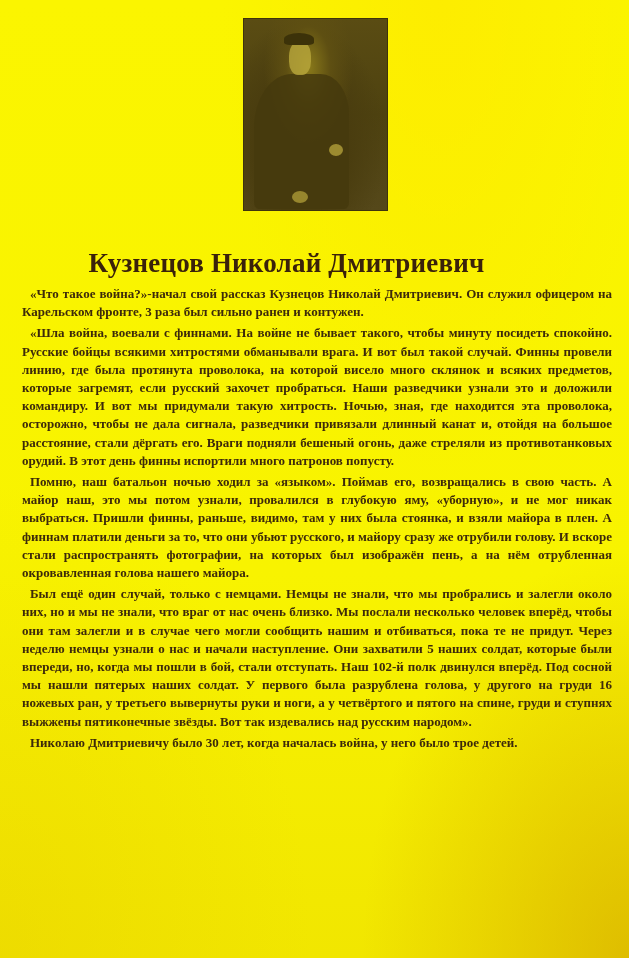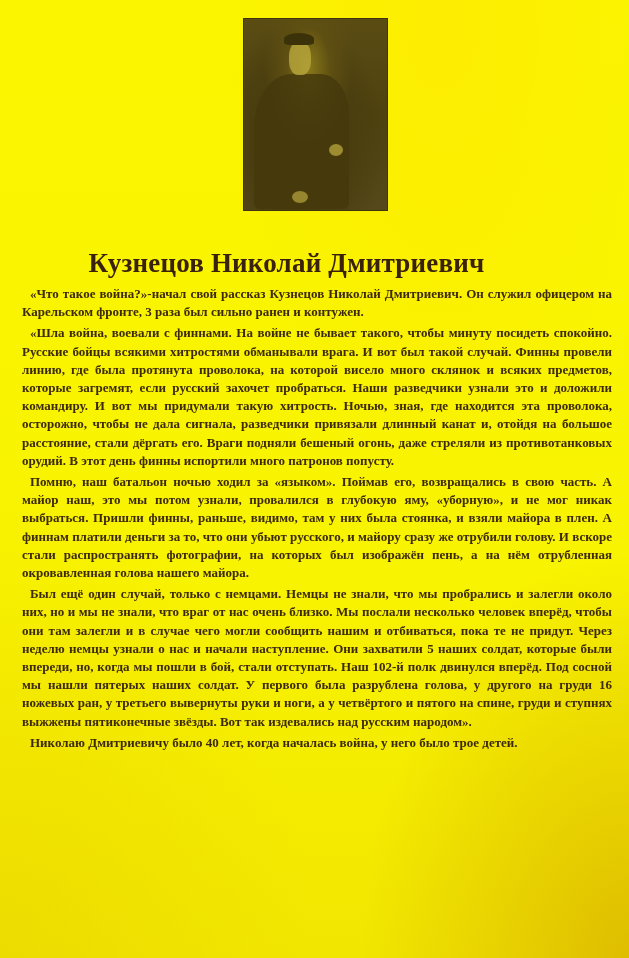--- a/index.html
+++ b/index.html
@@ -120,16 +120,16 @@
     <div class="hand2"></div>
   </div>
 
   <h1 class="title">Кузнецов Николай Дмитриевич</h1>
 
   <div class="body-text">
     <p>«Что такое война?»-начал свой рассказ Кузнецов Николай Дмитриевич. Он служил офицером на Карельском фронте, 3 раза был сильно ранен и контужен.</p>
     <p>«Шла война, воевали с финнами. На войне не бывает такого, чтобы минуту посидеть спокойно. Русские бойцы всякими хитростями обманывали врага. И вот был такой случай. Финны провели линию, где была протянута проволока, на которой висело много склянок и всяких предметов, которые загремят, если русский захочет пробраться. Наши разведчики узнали это и доложили командиру. И вот мы придумали такую хитрость. Ночью, зная, где находится эта проволока, осторожно, чтобы не дала сигнала, разведчики привязали длинный канат и, отойдя на большое расстояние, стали дёргать его. Враги подняли бешеный огонь, даже стреляли из противотанковых орудий. В этот день финны испортили много патронов попусту.</p>
     <p>Помню, наш батальон ночью ходил за «языком». Поймав его, возвращались в свою часть. А майор наш, это мы потом узнали, провалился в глубокую яму, «уборную», и не мог никак выбраться. Пришли финны, раньше, видимо, там у них была стоянка, и взяли майора в плен. А финнам платили деньги за то, что они убьют русского, и майору сразу же отрубили голову. И вскоре стали распространять фотографии, на которых был изображён пень, а на нём отрубленная окровавленная голова нашего майора.</p>
     <p>Был ещё один случай, только с немцами. Немцы не знали, что мы пробрались и залегли около них, но и мы не знали, что враг от нас очень близко. Мы послали несколько человек вперёд, чтобы они там залегли и в случае чего могли сообщить нашим и отбиваться, пока те не придут. Через неделю немцы узнали о нас и начали наступление. Они захватили 5 наших солдат, которые были впереди, но, когда мы пошли в бой, стали отступать. Наш 102-й полк двинулся вперёд. Под сосной мы нашли пятерых наших солдат. У первого была разрублена голова, у другого на груди 16 ножевых ран, у третьего вывернуты руки и ноги, а у четвёртого и пятого на спине, груди и ступнях выжжены пятиконечные звёзды. Вот так издевались над русским народом».</p>
-    <p>Николаю Дмитриевичу было 40 лет, когда началась война, у него было трое детей.</p>
+    <p>Николаю Дмитриевичу было 30 лет, когда началась война, у него было трое детей.</p>
   </div>
 
 </div>
 
 </body></html>

